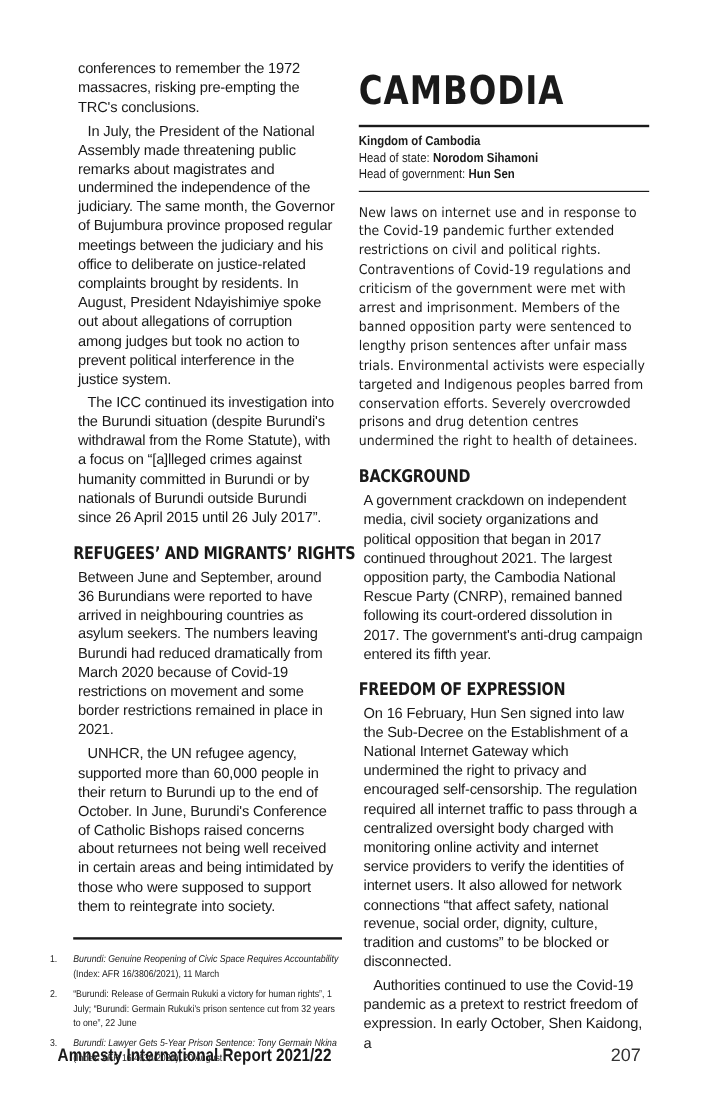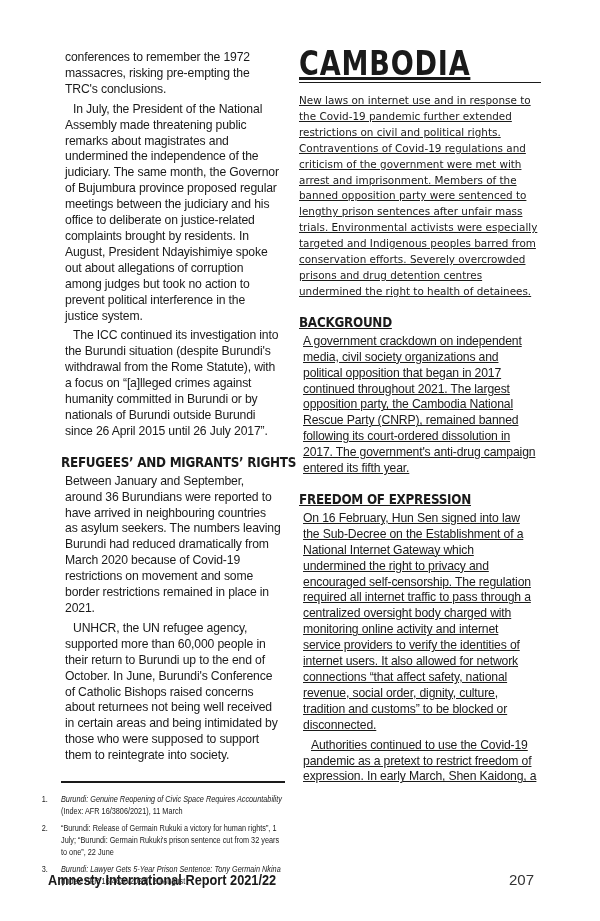--- a/index.html
+++ b/index.html
@@ -1,19 +1,19 @@
 <!DOCTYPE html>
 <html><head>
 <meta charset="utf-8">
 <style>
   html, body { margin: 0; padding: 0; background: #ffffff; }
   body { width: 600px; height: 921px; position: relative; overflow: hidden;
          font-family: "Liberation Sans", sans-serif; color: #1a1a1a; }
   .col-left { position: absolute; left: 61px; top: 46px; width: 224px; }
-  .col-right { position: absolute; left: 299px; top: 44px; width: 242px; text-decoration: underline; }
+  .col-right { position: absolute; left: 299px; top: 56px; width: 242px; }
   p.body { margin: 4px; font-size: 12.2px; line-height: 15.9px; letter-spacing: -0.15px;
            font-family: "Liberation Sans Narrow", "Liberation Sans", sans-serif; }
   p.indent { text-indent: 8px; }
   h2.section { margin: 14px 0 2px 0; font-size: 14.5px; font-weight: bold; letter-spacing: -0.3px;
                font-family: "DejaVu Sans Condensed", "Liberation Sans", sans-serif; transform: scaleX(0.92);
                transform-origin: left; white-space: nowrap; }
   .rule-thick { border-top: 2px solid #1a1a1a; }
   .rule-thin { border-top: 1px solid #1a1a1a; }
   .footnotes { margin-top: 17px; padding-top: 10px; border-top: 2px solid #1a1a1a; }
   .fn { position: relative; padding-left: 0; font-size: 8.3px; line-height: 12px; margin-bottom: 5px;
@@ -35,21 +35,21 @@
 </style>
 </head>
 <body>
 
 <div class="col-left">
   <p class="body">conferences to remember the 1972 massacres, risking pre-empting the TRC's conclusions.</p>
   <p class="body indent">In July, the President of the National Assembly made threatening public remarks about magistrates and undermined the independence of the judiciary. The same month, the Governor of Bujumbura province proposed regular meetings between the judiciary and his office to deliberate on justice-related complaints brought by residents. In August, President Ndayishimiye spoke out about allegations of corruption among judges but took no action to prevent political interference in the justice system.</p>
   <p class="body indent">The ICC continued its investigation into the Burundi situation (despite Burundi's withdrawal from the Rome Statute), with a focus on “[a]lleged crimes against humanity committed in Burundi or by nationals of Burundi outside Burundi since 26 April 2015 until 26 July 2017”.</p>
 
   <h2 class="section">REFUGEES’ AND MIGRANTS’ RIGHTS</h2>
-  <p class="body">Between January and September, around 36 Burundians were reported to have arrived in neighbouring countries as asylum seekers. The numbers leaving Burundi had reduced dramatically from March 2020 because of Covid-19 restrictions on movement and some border restrictions remained in place in 2021.</p>
+  <p class="body">Between June and September, around 36 Burundians were reported to have arrived in neighbouring countries as asylum seekers. The numbers leaving Burundi had reduced dramatically from March 2020 because of Covid-19 restrictions on movement and some border restrictions remained in place in 2021.</p>
   <p class="body indent">UNHCR, the UN refugee agency, supported more than 60,000 people in their return to Burundi up to the end of October. In June, Burundi's Conference of Catholic Bishops raised concerns about returnees not being well received in certain areas and being intimidated by those who were supposed to support them to reintegrate into society.</p>
 
   <div class="footnotes">
     <div class="fn">
       <span class="fn-num">1.</span>
       <i>Burundi: Genuine Reopening of Civic Space Requires Accountability</i>
       <span>(Index: AFR 16/3806/2021), 11 March</span>
     </div>
     <div class="fn">
       <span class="fn-num">2.</span>
@@ -58,28 +58,39 @@
     <div class="fn">
       <span class="fn-num">3.</span>
       <i>Burundi: Lawyer Gets 5-Year Prison Sentence: Tony Germain Nkina</i>
       <span>(Index: AFR 16/4636/2021), 20 August</span>
     </div>
   </div>
 </div>
 
 <div class="col-right">
   <h1 class="title">CAMBODIA</h1>
+  <div class="meta rule-thick">
+    <div class="meta-line"><b>Kingdom of Cambodia</b></div>
+    <div class="meta-line">
+      <span>Head of state:</span>
+      <b>Norodom Sihamoni</b>
+    </div>
+    <div class="meta-line">
+      <span>Head of government:</span>
+      <b>Hun Sen</b>
+    </div>
+  </div>
   <div class="rule-thin" style="margin-top:-10px;margin-bottom:10px;"></div>
 
   <p class="summary">New laws on internet use and in response to the Covid-19 pandemic further extended restrictions on civil and political rights. Contraventions of Covid-19 regulations and criticism of the government were met with arrest and imprisonment. Members of the banned opposition party were sentenced to lengthy prison sentences after unfair mass trials. Environmental activists were especially targeted and Indigenous peoples barred from conservation efforts. Severely overcrowded prisons and drug detention centres undermined the right to health of detainees.</p>
 
   <h2 class="section">BACKGROUND</h2>
   <p class="body">A government crackdown on independent media, civil society organizations and political opposition that began in 2017 continued throughout 2021. The largest opposition party, the Cambodia National Rescue Party (CNRP), remained banned following its court-ordered dissolution in 2017. The government's anti-drug campaign entered its fifth year.</p>
 
   <h2 class="section">FREEDOM OF EXPRESSION</h2>
   <p class="body">On 16 February, Hun Sen signed into law the Sub-Decree on the Establishment of a National Internet Gateway which undermined the right to privacy and encouraged self-censorship. The regulation required all internet traffic to pass through a centralized oversight body charged with monitoring online activity and internet service providers to verify the identities of internet users. It also allowed for network connections “that affect safety, national revenue, social order, dignity, culture, tradition and customs” to be blocked or disconnected.</p>
-  <p class="body indent">Authorities continued to use the Covid-19 pandemic as a pretext to restrict freedom of expression. In early March, Shen Kaidong, a</p>
+  <p class="body indent">Authorities continued to use the Covid-19 pandemic as a pretext to restrict freedom of expression. In early October, Shen Kaidong, a</p>
 </div>
 
 <div class="footer">
   <span class="footer-left">Amnesty International Report 2021/22</span>
   <span class="footer-right">207</span>
 </div>
 
 </body></html>

